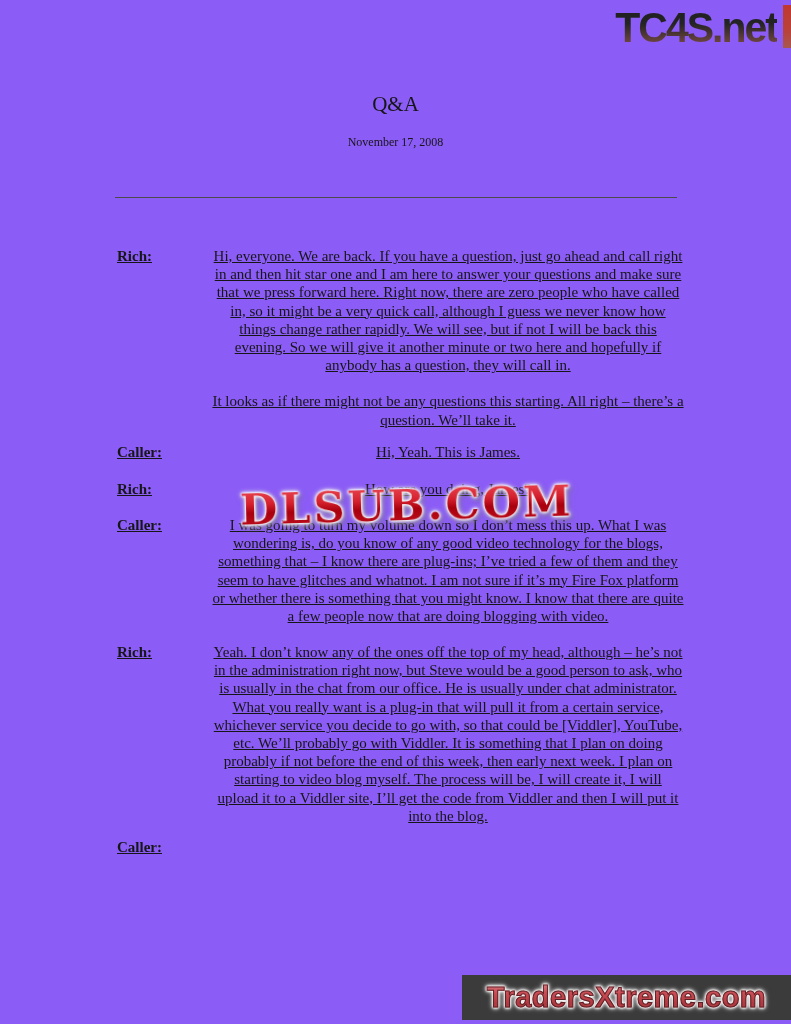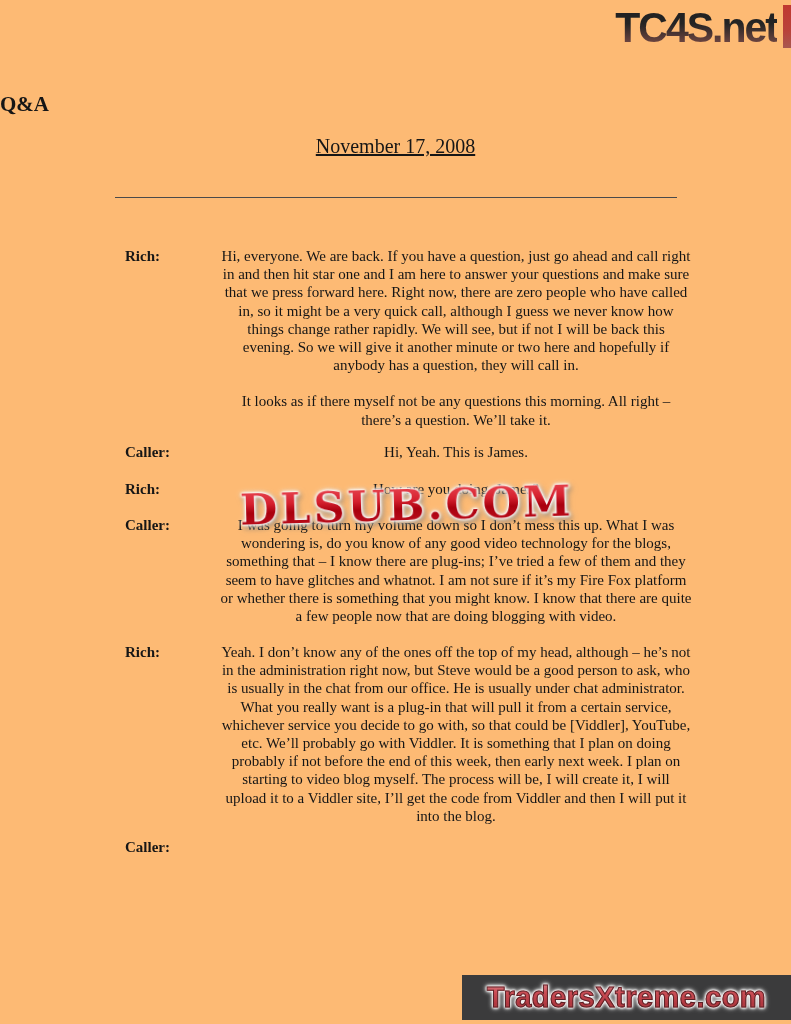--- a/index.html
+++ b/index.html
@@ -1,50 +1,50 @@
 <!DOCTYPE html>
 <html><head>
 <meta charset="utf-8">
 <style>
   * { margin:0; padding:0; box-sizing:border-box; }
   html,body { width:791px; height:1024px; background:#fff; overflow:hidden; }
   body { font-family:"Liberation Serif", serif; color:#161616; position:relative; }
 
-  .page { position:absolute; inset:0; background:#fdba74; }
+  .page { position:absolute; inset:0; background:#8b5cf6; }
 
   
   .top-logo {
     position:absolute; top:4px; right:14px;
     font-family:"Liberation Sans", sans-serif;
     font-weight:bold; font-size:41px; letter-spacing:-2px;
     color:#2a2a2a;
     transform:scaleY(1.04);
   }
   .edge-mark {
     position:absolute; top:5px; right:0; width:8px; height:43px;
     background:linear-gradient(180deg,#c03830 0%, #b9423a 60%, #a85850 100%);
   }
 
   
   .doc-title {
     position:absolute; top:92px; left:0; width:100%;
-    text-align:left; font-weight:bold; font-size:21px;
+    text-align:center; font-weight:normal; font-size:21px;
   }
   .doc-date {
     position:absolute; top:135px; left:0; width:100%;
-    text-align:center; font-size:20px;text-decoration:underline;
+    text-align:center; font-size:12px;
   }
   .rule {
     position:absolute; top:197px; left:115px; width:562px;
     border-top:1px solid #4a4a4a; height:0;
   }
 
   
   .transcript { position:absolute; left:113px; top:0; width:567px; }
-  .entry { position:absolute; left:12px; width:567px; display:flex; }
+  .entry { position:absolute; left:4px; width:567px; display:flex;text-decoration:underline; }
   .speaker {
     width:95px; flex:0 0 95px;
     font-weight:bold; font-size:15px; line-height:18.2px;
   }
   .paras { flex:1; max-width:472px; }
   .paras p {
     font-size:15px; line-height:18.2px; text-align:center;
   }
   .paras p + p { margin-top:18px; }
 
@@ -105,21 +105,21 @@
 
   <div class="doc-title">Q&amp;A</div>
   <div class="doc-date">November 17, 2008</div>
   <div class="rule"></div>
 
   <div class="transcript">
   <div class="entry" style="top: 247px;">
     <div class="speaker">Rich:</div>
     <div class="paras">
           <p>Hi, everyone. We are back. If you have a question, just go ahead and call right in and then hit star one and I am here to answer your questions and make sure that we press forward here. Right now, there are zero people who have called in, so it might be a very quick call, although I guess we never know how things change rather rapidly. We will see, but if not I will be back this evening. So we will give it another minute or two here and hopefully if anybody has a question, they will call in.</p>
-          <p>It looks as if there myself not be any questions this morning. All right – there’s a question. We’ll take it.</p>
+          <p>It looks as if there might not be any questions this starting. All right – there’s a question. We’ll take it.</p>
         </div>
   </div>
 
   <div class="entry" style="top: 443px;">
     <div class="speaker">Caller:</div>
     <div class="paras">
           <p>Hi, Yeah. This is James.</p>
         </div>
   </div>
 

